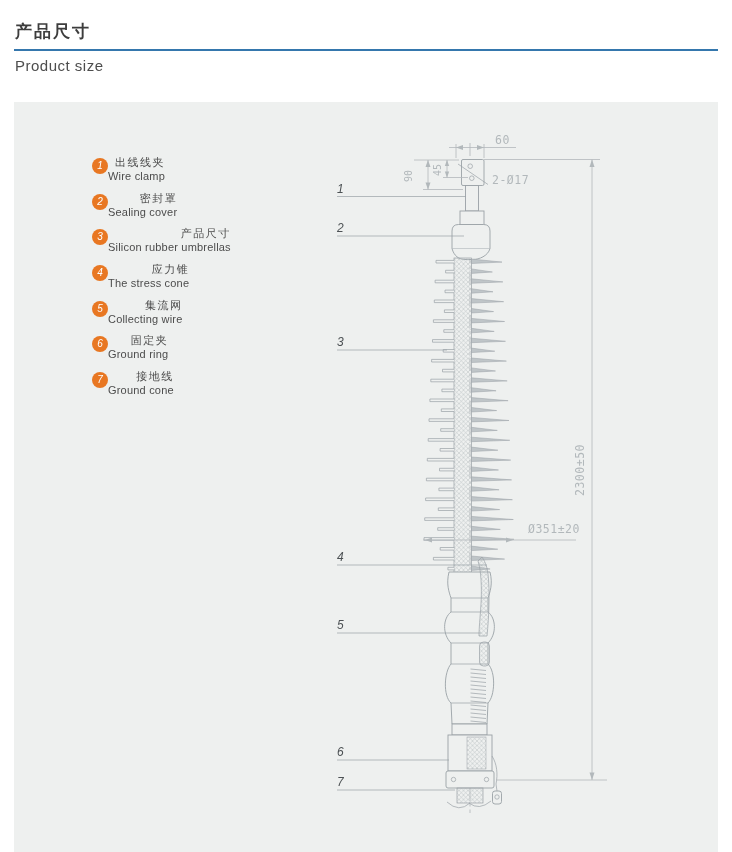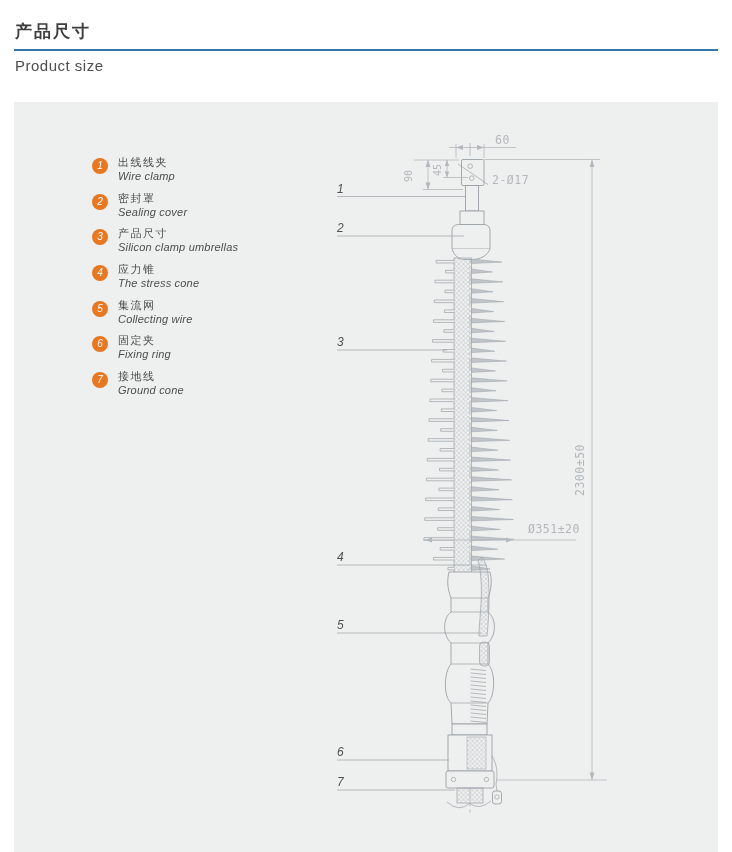--- a/index.html
+++ b/index.html
@@ -5,23 +5,23 @@
   html,body{margin:0;padding:0;}
   body{width:732px;height:852px;background:#ffffff;font-family:"Liberation Sans","DejaVu Sans",sans-serif;position:relative;overflow:hidden;}
   .page{position:absolute;left:0;top:12px;width:720px;height:852px;}
   .title-zh{position:absolute;left:15px;top:8px;font-size:17px;font-weight:bold;color:#3d3d3d;letter-spacing:2px;}
   .title-rule{position:absolute;left:14px;top:37px;width:704px;height:2px;background:#3577ad;}
   .title-en{position:absolute;left:15px;top:45px;font-size:15px;color:#4d4d4d;letter-spacing:0.5px;}
   .panel{position:absolute;left:14px;top:90px;width:704px;height:754px;background:#eef0ef;}
   .legend{position:absolute;left:92px;top:144px;width:240px;}
   .legend-item{display:flex;align-items:flex-start;height:35.7px;}
   .num-badge{flex:0 0 16px;width:16px;height:16px;border-radius:50%;background:#e87722;color:#fff;font-size:10px;font-style:italic;line-height:16px;text-align:center;margin-top:2px;}
-  .legend-text{margin-left:10px;}
+  .legend-text{text-align:right;}
   .legend-zh{font-size:11px;color:#4c4c4c;letter-spacing:1.5px;line-height:13px;}
-  .legend-en{font-size:11px;font-style:italic;color:#4c4c4c;line-height:12px;margin-top:1px;letter-spacing:0.2px;}
+  .legend-en{font-size:11px;color:#4c4c4c;line-height:12px;margin-top:1px;letter-spacing:0.2px;}
   svg{position:absolute;left:330px;top:118px;}
   svg .co{font-size:12px;font-style:italic;fill:#4c5154;font-family:"Liberation Sans","DejaVu Sans",sans-serif;}
   svg .dim{font-size:11.5px;fill:#b2b8bb;font-family:"DejaVu Sans Mono",monospace;letter-spacing:0.5px;}
   svg .dims{font-size:10px;fill:#b2b8bb;font-family:"DejaVu Sans Mono",monospace;}
   svg .ld{stroke:#9aa1a6;stroke-width:0.7;}
   svg .ol{stroke:#9aa1a6;stroke-width:0.9;fill:#eef0ef;}
   svg .thin{stroke:#9aa1a6;stroke-width:0.7;fill:none;}
   svg .dimln{stroke:#b2b8bb;stroke-width:0.8;fill:none;}
   svg .arr{fill:#b2b8bb;stroke:none;}
 </style>
@@ -48,42 +48,42 @@
       <div class="num-badge">2</div>
       <div class="legend-text">
           <div class="legend-zh">密封罩</div>
           <div class="legend-en">Sealing cover</div>
         </div>
     </div>
     <div class="legend-item">
       <div class="num-badge">3</div>
       <div class="legend-text">
           <div class="legend-zh">产品尺寸</div>
-          <div class="legend-en">Silicon clamp umbrellas</div>
+          <div class="legend-en">Silicon rubber umbrellas</div>
         </div>
     </div>
     <div class="legend-item">
       <div class="num-badge">4</div>
       <div class="legend-text">
           <div class="legend-zh">应力锥</div>
           <div class="legend-en">The stress cone</div>
         </div>
     </div>
     <div class="legend-item">
       <div class="num-badge">5</div>
       <div class="legend-text">
           <div class="legend-zh">集流网</div>
           <div class="legend-en">Collecting wire</div>
         </div>
     </div>
     <div class="legend-item">
       <div class="num-badge">6</div>
       <div class="legend-text">
           <div class="legend-zh">固定夹</div>
-          <div class="legend-en">Fixing ring</div>
+          <div class="legend-en">Ground ring</div>
         </div>
     </div>
     <div class="legend-item">
       <div class="num-badge">7</div>
       <div class="legend-text">
           <div class="legend-zh">接地线</div>
           <div class="legend-en">Ground cone</div>
         </div>
     </div>
   </div>

